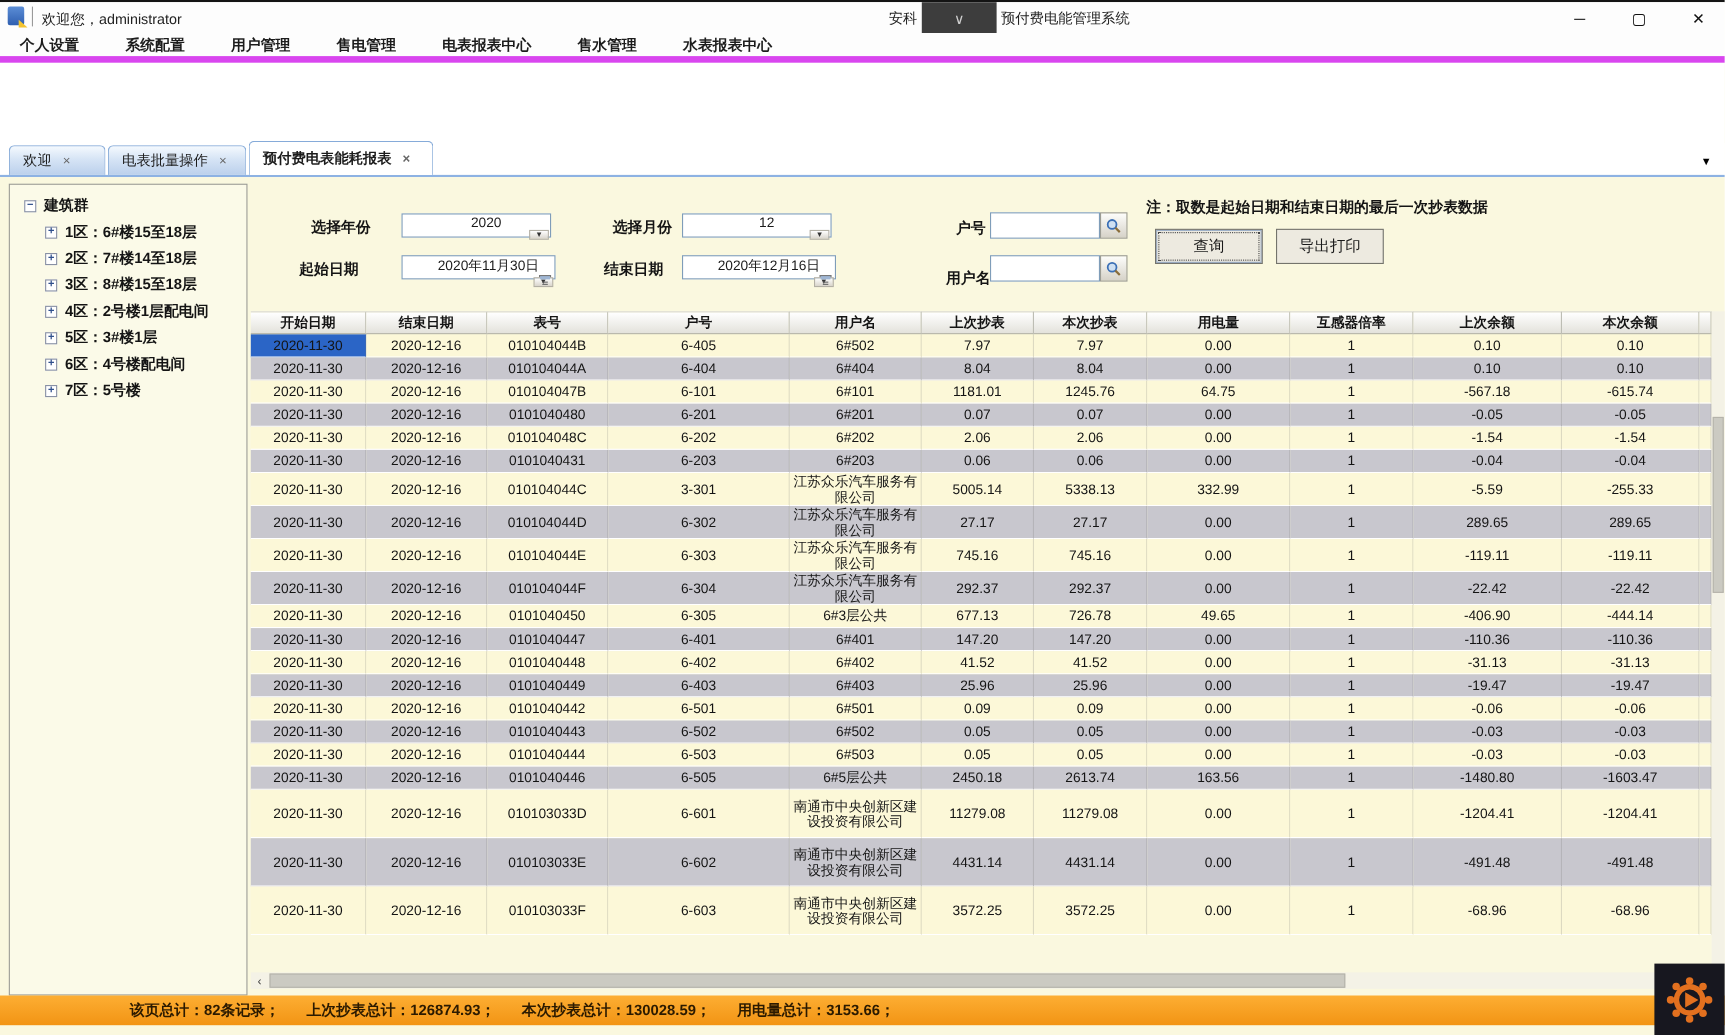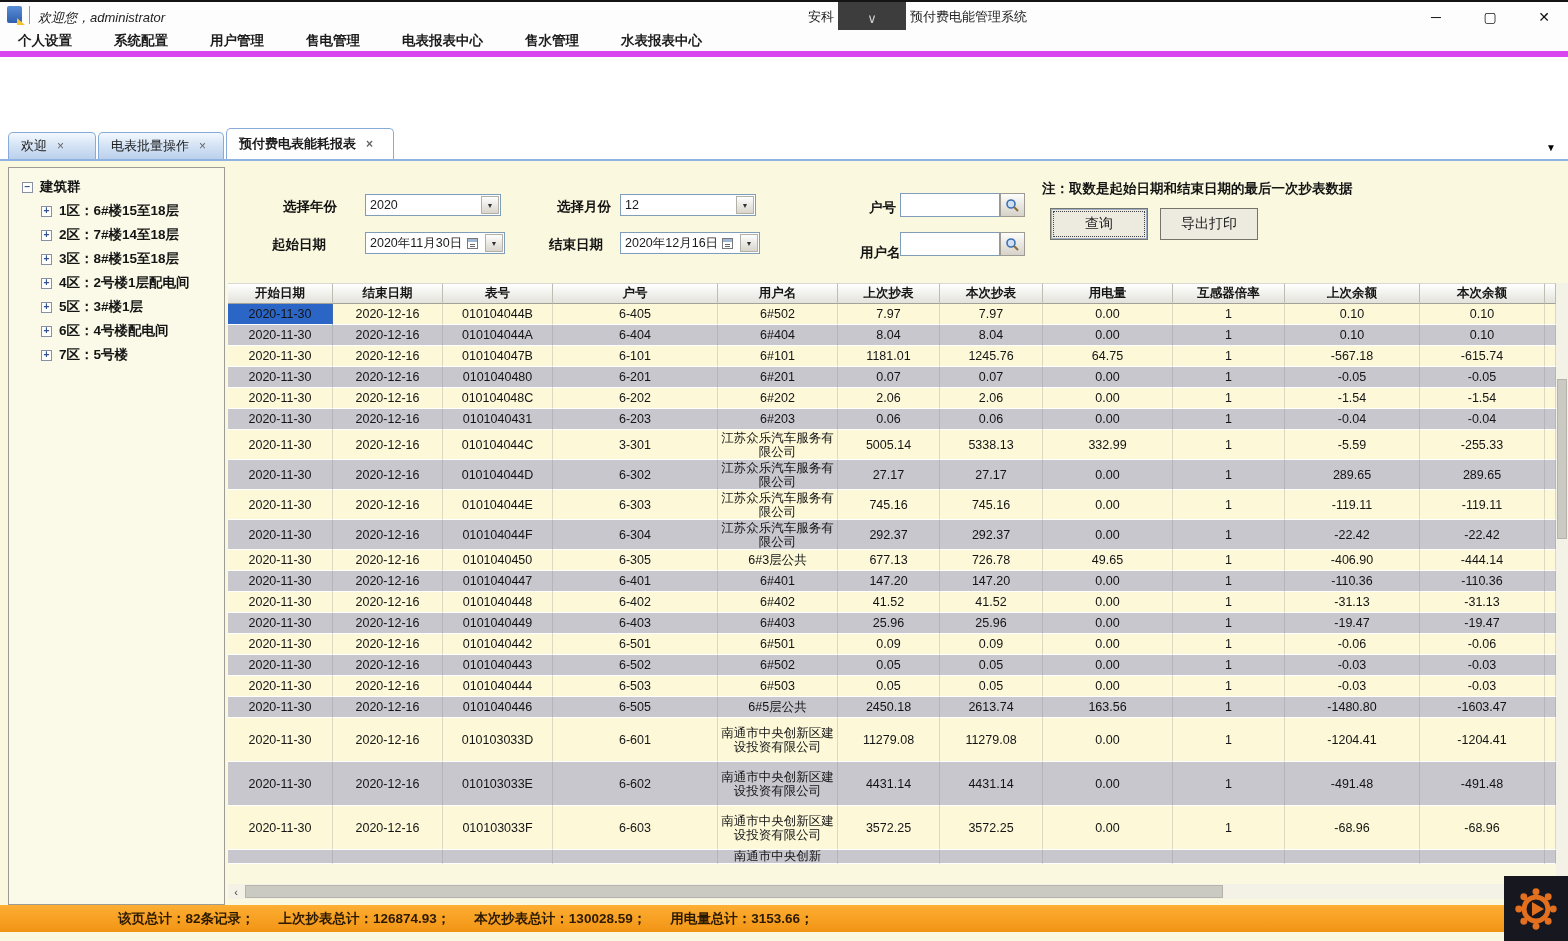--- a/index.html
+++ b/index.html
@@ -8,21 +8,21 @@
     position:relative; background:#FFFFFF;
     font-family:"Liberation Sans","DejaVu Sans",sans-serif;
     color:#1A1A1A;
   }
   
   .topline{position:absolute;left:0;top:0;width:100%;height:2px;background:#141414;}
   .titlebar{position:absolute;left:0;top:2px;width:100%;height:28px;background:#FDFDFD;}
   .app-icon{position:absolute;left:7px;top:4px;width:15px;height:17px;background:linear-gradient(#5B8DD6,#2F5FB0);border-radius:2px;}
   .app-icon::after{content:"";position:absolute;right:-3px;bottom:-2px;width:0;height:0;border-left:8px solid #F4C430;border-top:7px solid transparent;}
   .tb-sep{position:absolute;left:29px;top:4px;width:1px;height:18px;background:#9A9A9A;}
-  .welcome{position:absolute;left:38px;top:7px;font-size:13px;color:#222;font-style:italic;}
+  .welcome{position:absolute;left:38px;top:7px;font-size:13px;color:#222;}
   .title-left{position:absolute;left:808px;top:6px;font-size:13px;color:#222;}
   .overlay-box{position:absolute;left:838px;top:0px;width:68px;height:32px;background:#3D3D3D;display:flex;align-items:center;justify-content:center;color:#CFCFCF;font-size:13px;}
   .title-right{position:absolute;left:910px;top:6px;font-size:13px;color:#222;}
   .win-controls{position:absolute;right:10px;top:3px;display:flex;gap:26px;}
   .win-btn{width:28px;height:24px;display:flex;align-items:center;justify-content:center;font-size:14px;color:#111;cursor:default;}
   
   .menubar{position:absolute;left:0;top:30px;width:100%;height:27px;background:#FDFDFD;border-bottom:6px solid #d946ef;display:flex;align-items:center;padding-left:18px;gap:42px;}
   .menu-item{font-size:13.5px;font-weight:700;color:#1C1C1C;}
   
   .tabstrip{position:absolute;left:0;top:130px;width:100%;height:31px;background:#FFFFFF;border-bottom:2px solid #8DB2E3;}
@@ -33,21 +33,21 @@
   
   .workspace{position:absolute;left:0;top:161px;width:100%;height:780px;background:#FAF8DF;}
   
   .tree{position:absolute;left:8px;top:167px;width:217px;height:738px;background:#FBFAE8;border:1px solid #9C9C94;padding-top:7px;}
   .titem{display:flex;align-items:center;height:24px;font-size:13.5px;font-weight:700;color:#141414;}
   .titem.root{padding-left:13px;}
   .titem.child{padding-left:32px;}
   .pbox{width:11px;height:11px;border:1px solid #8890A4;background:#FFFFFF;margin-right:7px;display:flex;align-items:center;justify-content:center;font-size:10px;line-height:1;color:#30508C;flex:none;}
   
   .flabel{position:absolute;font-size:13.5px;font-weight:700;color:#141414;}
-  .combo{position:absolute;height:22px;background:#FFF;border:1px solid #7F9DB9;display:flex;align-items:center;padding-left:4px;font-size:12.5px;}
+  .combo{position:absolute;height:22px;background:#FFF;border:1px solid #7F9DB9;display:flex;align-items:center;padding-left:18px;font-size:12.5px;flex-direction:column;}
   .combo-btn{margin-left:auto;margin-right:1px;width:18px;height:18px;background:linear-gradient(#FEFEFE,#D9D5CC);border:1px solid #B3B0A5;display:flex;align-items:center;justify-content:center;font-size:7px;color:#333;}
   .cal-icon{width:11px;height:11px;border:1px solid #777;background:
     linear-gradient(#FFF,#FFF) ;position:relative;margin-left:auto;margin-right:3px;}
   .cal-icon::before{content:"";position:absolute;left:0;top:0;right:0;height:3px;background:#9FB6D4;}
   .cal-icon::after{content:"";position:absolute;left:2px;top:5px;width:5px;height:1px;background:#666;box-shadow:0 2px 0 #666;}
   .textbox{position:absolute;height:24px;background:#FFF;border:1px solid #7F9DB9;font-size:12.5px;padding:0 4px;font-family:inherit;}
   .searchbtn{position:absolute;width:25px;height:24px;background:linear-gradient(#FDFDFB,#D6D2C8);border:1px solid #9C9C94;display:flex;align-items:center;justify-content:center;}
   .note{position:absolute;left:1042px;top:180px;font-size:13.5px;font-weight:700;color:#141414;}
   .xpbtn{position:absolute;height:32px;background:#EDEAE0;border:1px solid #74746C;font-size:14px;color:#1A1A1A;font-family:Liberation Mono, monospace;}
   .xpbtn.focused{outline:1px dotted #444;outline-offset:-4px;box-shadow:0 0 0 1px #9DB0C8 inset;}
@@ -524,34 +524,20 @@
           <td>6-603</td>
           <td class="user">南通市中央创新区建设投资有限公司</td>
           <td>3572.25</td>
           <td>3572.25</td>
           <td>0.00</td>
           <td>1</td>
           <td>-68.96</td>
           <td>-68.96</td>
           <td></td>
         </tr>
-        <tr class="gray partial">
-          <td></td>
-          <td></td>
-          <td></td>
-          <td></td>
-          <td class="user">南通市中央创新</td>
-          <td></td>
-          <td></td>
-          <td></td>
-          <td></td>
-          <td></td>
-          <td></td>
-          <td></td>
-        </tr>
       </tbody>
   </table>
 </div>
 
 <div class="hscroll">
   <div class="hs-arrow">‹</div>
   <div class="hs-thumb"></div>
 </div>
 <div class="vscroll">
   <div class="vs-thumb"></div>

